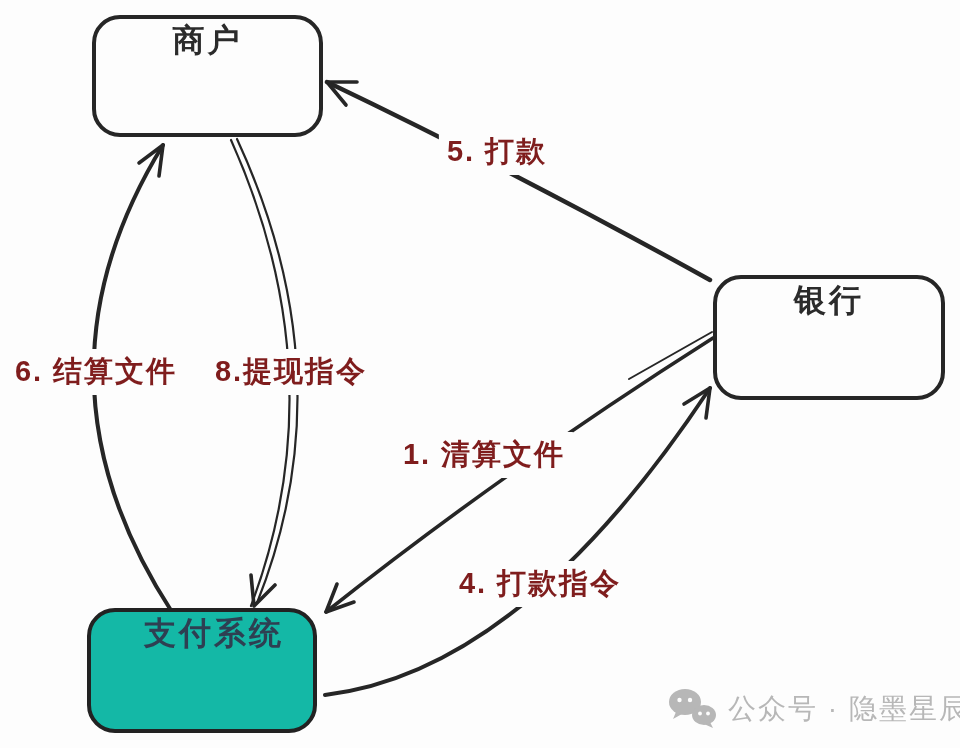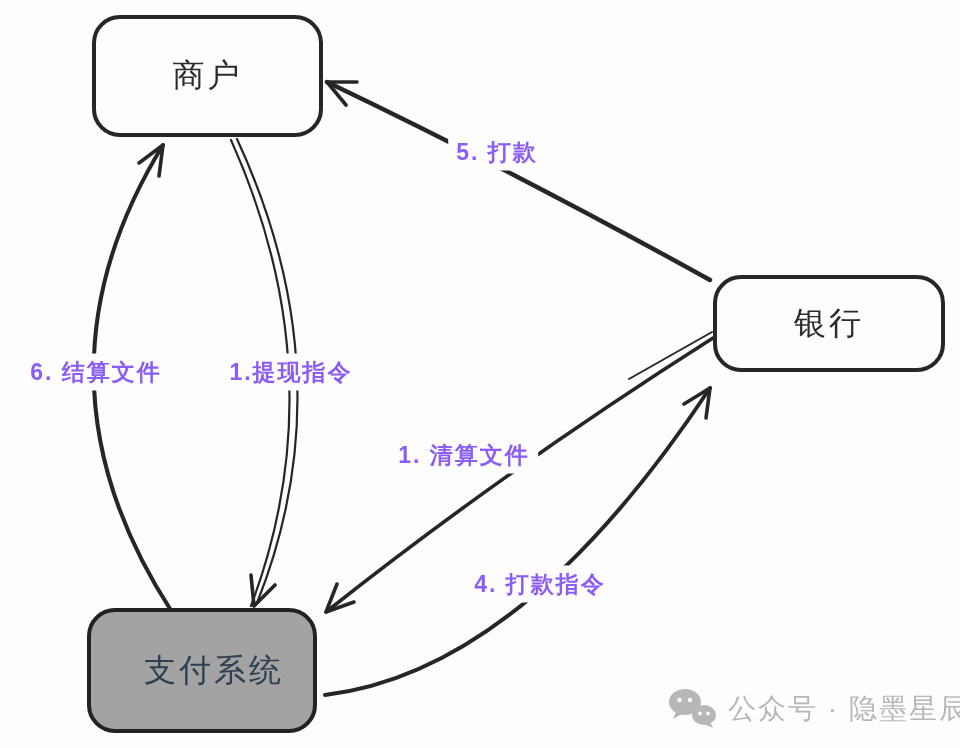--- a/index.html
+++ b/index.html
@@ -10,37 +10,37 @@
     overflow:hidden;
     font-family:"Liberation Sans","DejaVu Sans",sans-serif;
   }
   .edges-svg{position:absolute;left:0;top:0;width:960px;height:748px;}
   .node{
     position:absolute;
     box-sizing:border-box;
     border:4px solid #262626;
     border-radius:28px;
     background:#fdfdfd;
-    display:flex;align-items:center;justify-content:center;
-    font-size:32px;font-weight:400;color:#2b2b2b;
+    display:flex;align-items:flex-start;justify-content:center;
+    font-size:32px;font-weight:700;color:#2b2b2b;
     letter-spacing:3px;
   }
   .node-merchant{left:92px;top:15px;width:231px;height:122px;}
-  .node-bank{left:713px;top:275px;width:232px;height:97px;}
+  .node-bank{left:713px;top:275px;width:232px;height:125px;}
   .node-payment{left:87px;top:608px;width:230px;height:125px;color:#2e3f52;border-color:#222222;}
   .edge-label{
     position:absolute;
     transform:translate(-50%,-50%);
     background:#fdfdfd;
     padding:3px 8px;
-    font-size:23px;font-weight:600;color:#8b5cf6;
+    font-size:29px;font-weight:600;color:#7f1d1d;
     letter-spacing:2px;
     white-space:nowrap;
   }
-  .lbl-1{left:464px;top:455px;}
+  .lbl-1{left:484px;top:455px;}
   .lbl-2{left:96px;top:372px;}
   .lbl-3{left:291px;top:372px;}
   .lbl-4{left:540px;top:584px;text-align:right;}
   .lbl-5{left:497px;top:152px;}
   .watermark{
     position:absolute;left:668px;top:688px;
     display:flex;align-items:center;gap:10px;
     color:#b7b7b7;
     font-size:28px;font-weight:500;letter-spacing:2px;
     white-space:nowrap;
@@ -80,27 +80,27 @@
       <path d="M 327 82 L 357 82 M 327 82 L 346 105" stroke-width="3.6"></path>
     </g>
   </svg>
 
   <div class="node node-merchant">
     <span>商户</span>
   </div>
   <div class="node node-bank">
     <span>银行</span>
   </div>
-  <div class="node node-payment" style="background: #a3a3a3; padding-left: 24px;">
+  <div class="node node-payment" style="background: #14b8a6; padding-left: 24px;">
     <span>支付系统</span>
   </div>
 
   <div class="edge-label lbl-1">1. 清算文件</div>
   <div class="edge-label lbl-2">6. 结算文件</div>
-  <div class="edge-label lbl-3">1.提现指令</div>
+  <div class="edge-label lbl-3">8.提现指令</div>
   <div class="edge-label lbl-4">4. 打款指令</div>
   <div class="edge-label lbl-5">5. 打款</div>
 
   <div class="watermark" style="color: rgb(183, 183, 183);">
     <svg width="50" height="42" viewBox="0 0 50 42">
       <g fill="#b7b7b7">
         <ellipse cx="17" cy="14" rx="16" ry="13"></ellipse>
         <path d="M 8 24 L 5 31 L 14 26 Z"></path>
         <ellipse cx="36" cy="27" rx="12" ry="10"></ellipse>
         <path d="M 42 34 L 45 40 L 36 36 Z"></path>

